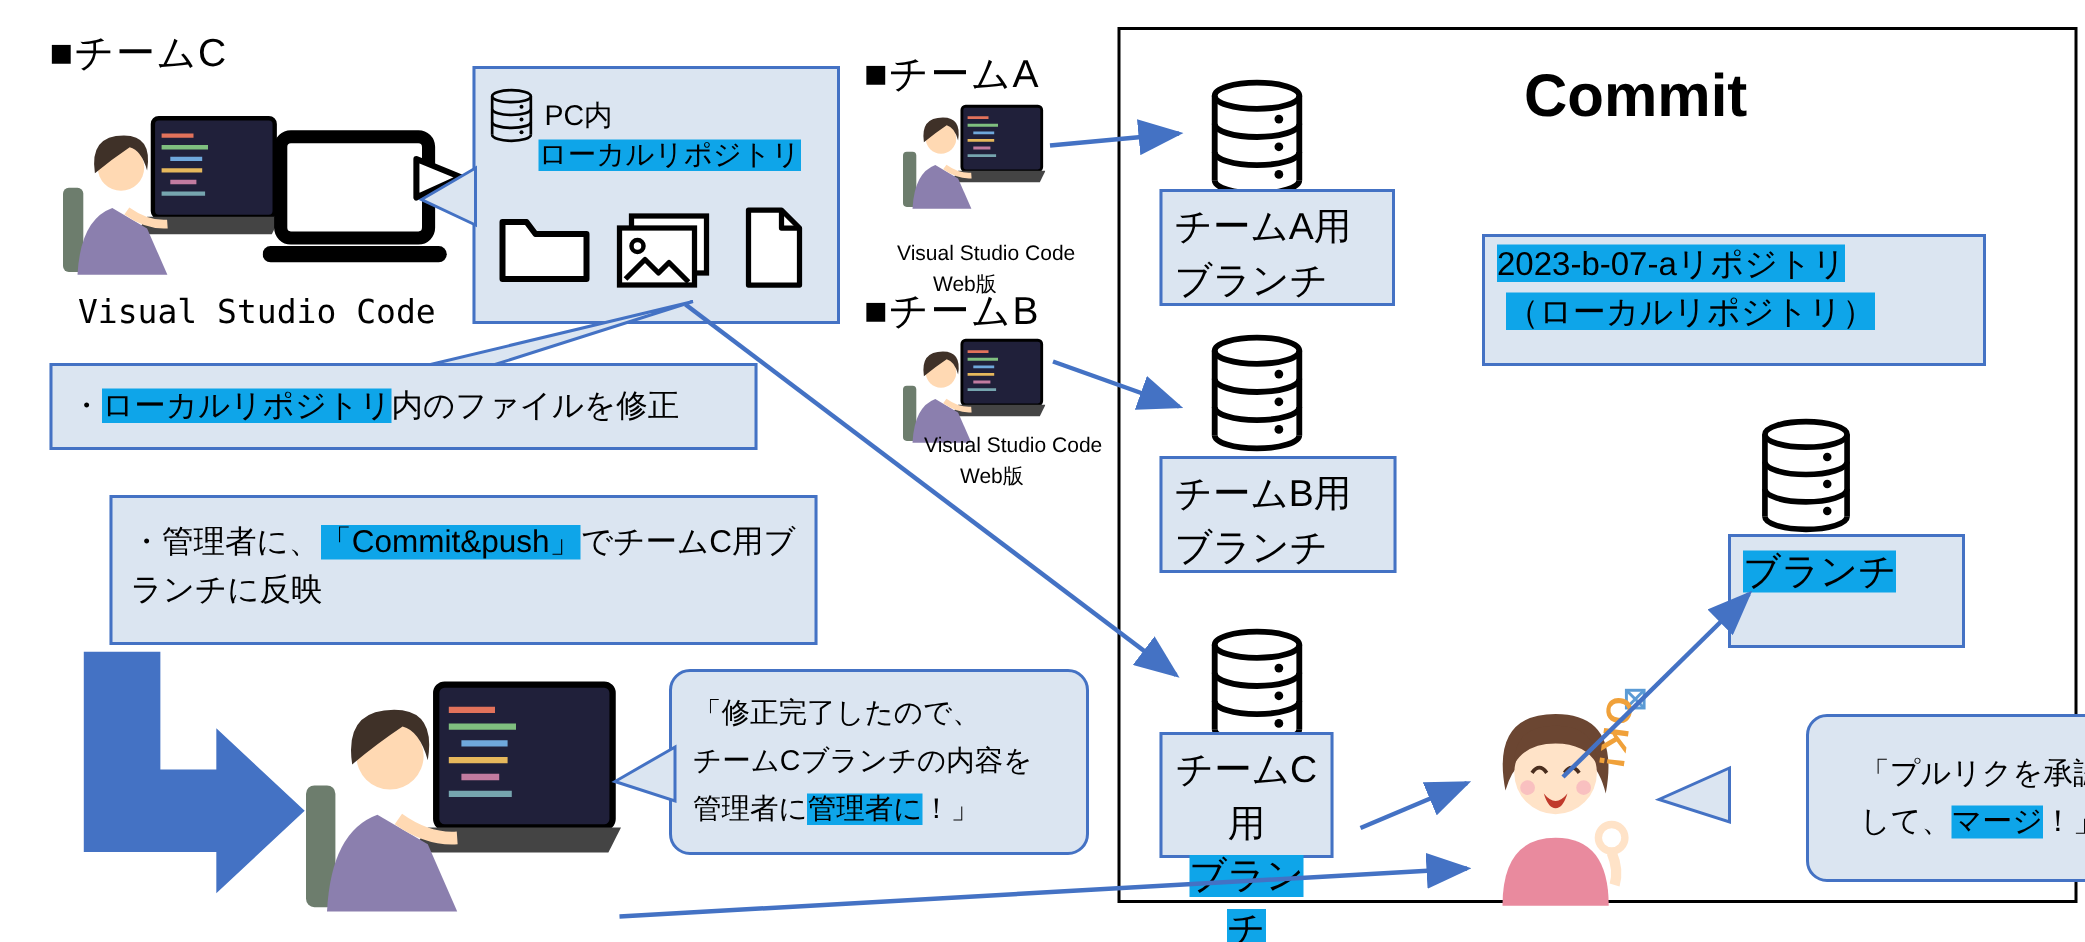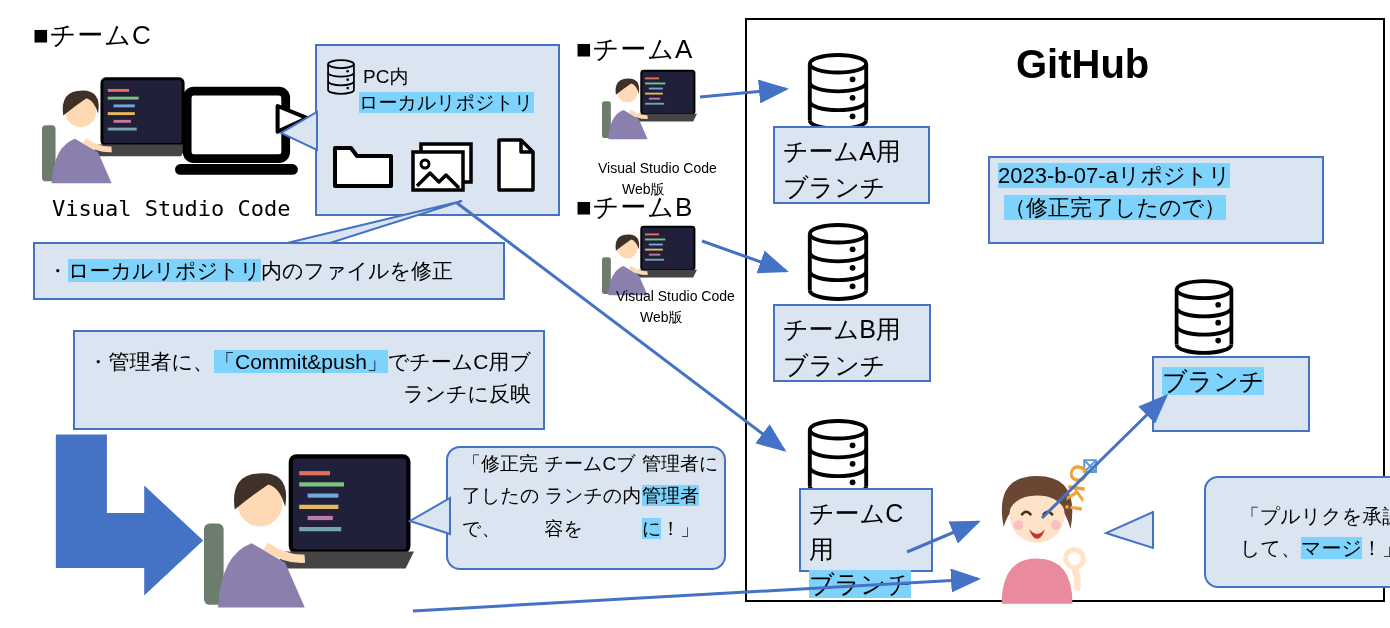--- a/index.html
+++ b/index.html
@@ -1,24 +1,24 @@
 <!DOCTYPE html>
 <html><head>
 <meta charset="utf-8">
 <style>
   html,body{margin:0;padding:0;background:#fff;}
   #canvas{position:relative;width:1390px;height:628px;background:#fff;overflow:hidden;
           font-family:"Liberation Sans","DejaVu Sans",sans-serif;color:#000;}
   .abs{position:absolute;}
   .bluebox{background:#dbe5f1;border:2px solid #4472c4;box-sizing:border-box;}
   .bubble{border-radius:14px;}
-  .hl{background:#7dd3fc;}
+  .hl{background:#0ea5e9;}
   .teamlabel{font-size:26px;font-weight:400;letter-spacing:1px;}
   .branchtext{font-size:25px;line-height:1.42;padding:6px 8px;}
-  .notetext{font-size:21px;line-height:1.5;text-align:right;}
+  .notetext{font-size:21px;line-height:1.5;}
   .mono{font-family:"DejaVu Sans Mono","Liberation Mono",monospace;}
   .smalllbl{font-size:14px;line-height:1.5;}
   svg{display:block;}
   #overlay{position:absolute;left:0;top:0;pointer-events:none;}
 </style>
 </head>
 <body>
 
 <svg width="0" height="0" style="position:absolute">
   <defs>
@@ -88,21 +88,21 @@
     </symbol>
     <symbol id="sym-bent-arrow" viewBox="0 0 165 170">
       <polygon points="8,4 60,4 60,84 98,84 98,56 158,112 98,168 98,140 8,140" fill="#4472c4"></polygon>
     </symbol>
   </defs>
 </svg>
 
 <div id="canvas">
 
   <div class="abs" style="left:745px;top:18px;width:640px;height:584px;border:2px solid #000;background:#fff;box-sizing:border-box;"></div>
-  <div class="abs" style="left:1016px;top:42px;font-size:40px;font-weight:bold;">GitHub</div>
+  <div class="abs" style="left:1016px;top:42px;font-size:40px;font-weight:bold;">Commit</div>
 
   <div class="abs teamlabel" style="left:33px;top:18px;">■チームC</div>
   <svg class="abs" style="left:42px;top:76px" width="145" height="110">
       <use href="#sym-person"></use>
     </svg>
   <svg class="abs" style="left:175px;top:84px" width="135" height="98">
       <use href="#sym-laptop"></use>
     </svg>
   <div class="abs mono" style="left:52px;top:196px;font-size:22px;">Visual Studio Code</div>
 
@@ -155,28 +155,28 @@
       <use href="#sym-db"></use>
     </svg>
   <div class="abs bluebox branchtext" style="left:773px;top:304px;width:158px;height:78px;">
     <div>チームB用</div>
     <div>ブランチ</div>
   </div>
 
   <svg class="abs" style="left:803px;top:416px" width="70" height="84">
       <use href="#sym-db"></use>
     </svg>
-  <div class="abs bluebox branchtext" style="left:799px;top:488px;width:134px;height:84px;">
+  <div class="abs bluebox branchtext" style="left:773px;top:488px;width:116px;height:84px;text-align:center;">
     <div>チームC用</div>
     <div><span class="hl">ブランチ</span></div>
   </div>
 
   <div class="abs bluebox" style="left:988px;top:156px;width:336px;height:88px;font-size:22px;line-height:1.45;padding:2px 8px;">
     <div><span class="hl">2023-b-07-aリポジトリ</span></div>
-    <div style="padding-left:6px;"><span class="hl">（修正完了したので）</span></div>
+    <div style="padding-left:6px;"><span class="hl">（ローカルリポジトリ）</span></div>
   </div>
 
   <svg class="abs" style="left:1170px;top:276px" width="68" height="82">
       <use href="#sym-db"></use>
     </svg>
   <div class="abs bluebox branchtext" style="left:1152px;top:356px;width:158px;height:76px;">
     <div><span class="hl">ブランチ</span></div>
   </div>
 
   <svg class="abs" style="left:982px;top:456px" width="118" height="148">
@@ -198,21 +198,21 @@
   </div>
 
   <svg class="abs" style="left:48px;top:430px" width="162" height="168">
       <use href="#sym-bent-arrow"></use>
     </svg>
 
   <svg class="abs" style="left:204px;top:446px" width="210" height="172">
       <use href="#sym-person"></use>
     </svg>
 
-  <div class="abs bluebox bubble" style="left:446px;top:446px;width:280px;height:124px;font-size:19px;line-height:1.7;display:flex;flex-direction:row;justify-content:center;padding-left:14px;">
+  <div class="abs bluebox bubble" style="left:446px;top:446px;width:280px;height:124px;font-size:19px;line-height:1.7;display:flex;flex-direction:column;justify-content:center;padding-left:14px;">
     <div>「修正完了したので、</div>
     <div>チームCブランチの内容を</div>
     <div><span>管理者に</span><span class="hl">管理者に</span><span>！」</span></div>
   </div>
 
   <svg id="overlay" width="1390" height="628" viewBox="0 0 1390 628">
     <defs>
       <marker id="ah" markerWidth="10" markerHeight="8" refX="9" refY="4" orient="auto">
         <path d="M0,0 L10,4 L0,8 Z" fill="#4472c4"></path>
       </marker>

